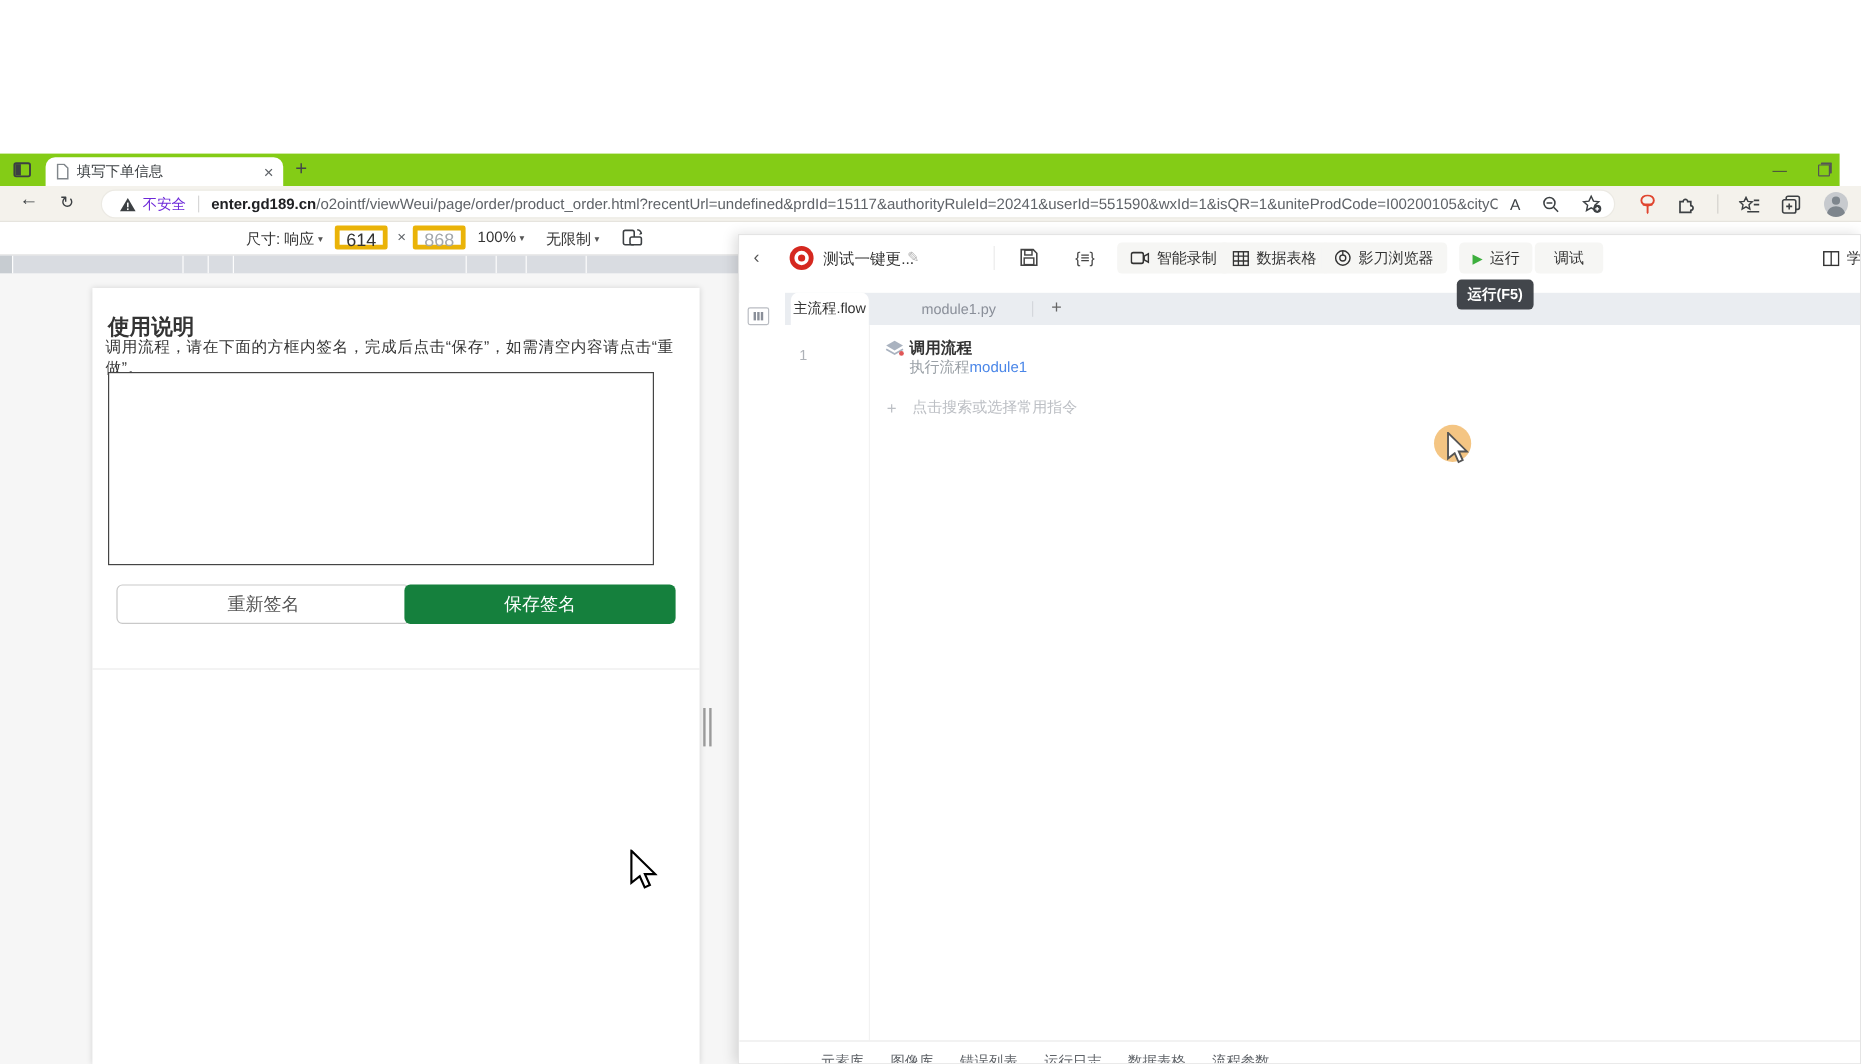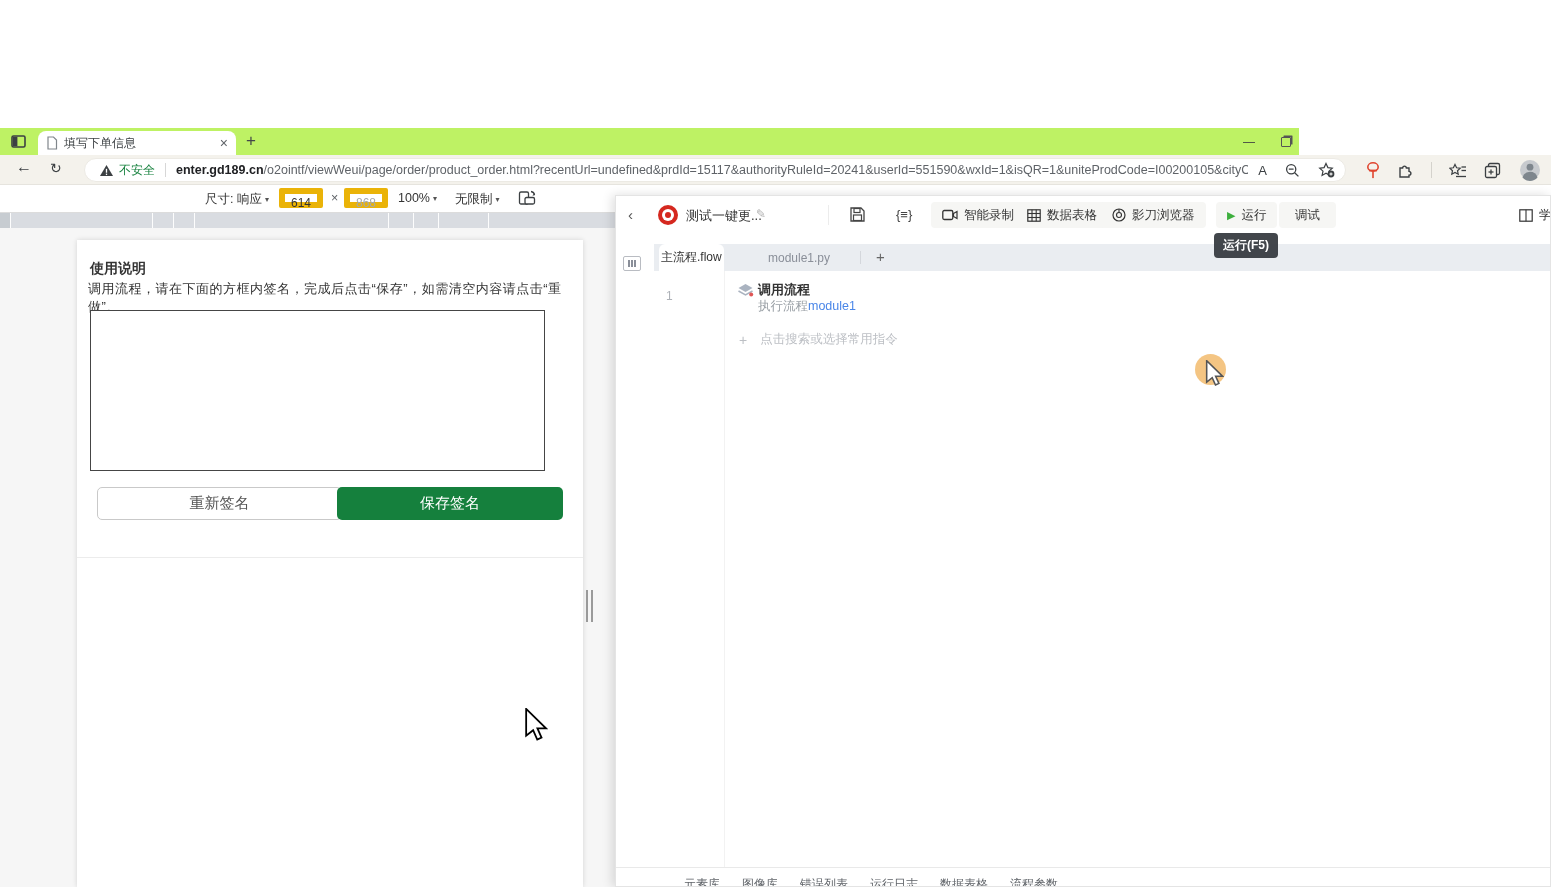--- a/index.html
+++ b/index.html
@@ -1,54 +1,54 @@
 <!DOCTYPE html>
 <html><head>
 <meta charset="utf-8">
 <style>
   * { margin:0; padding:0; box-sizing:border-box; }
   html,body { width:1551px; height:887px; background:#ffffff; font-family:"Liberation Sans","DejaVu Sans",sans-serif; overflow:hidden; }
   #root { position:relative; width:1551px; height:887px; background:#fff; overflow:hidden; }
 
   
-  .tabstrip { position:absolute; left:0; top:128px; width:1299px; height:27px; background:#bef264; }
+  .tabstrip { position:absolute; left:0; top:128px; width:1533px; height:27px; background:#84cc16; }
   .tab-search-btn { position:absolute; left:10px; top:5px; width:20px; height:18px; cursor:pointer; }
   .tab { position:absolute; left:38px; top:3px; width:198px; height:24px; background:#fff; border-radius:8px 8px 0 0; display:flex; align-items:center; padding:0 8px; gap:6px; }
   .tab-title { font-size:12px; color:#3c4043; flex:1; white-space:nowrap; overflow:hidden; }
   .tab-close { font-size:14px; color:#5f6368; cursor:pointer; line-height:1; }
   .newtab-btn { position:absolute; left:246px; top:3px; font-size:17px; color:#44474a; cursor:pointer; }
   .win-controls { position:absolute; right:8px; top:0; height:27px; display:flex; align-items:center; gap:26px; }
   .win-min { font-size:12px; color:#444; }
   .win-restore { width:10px; height:10px; border:1px solid #555; border-radius:1px; background:transparent; box-shadow:2px -2px 0 -0.5px #555; }
 
   .btoolbar { position:absolute; left:0; top:155px; width:1551px; height:30px; background:#f4f2ec; border-bottom:1px solid #e6e4de; }
   .nav-ico { position:absolute; top:3px; font-size:16px; color:#3c4043; cursor:pointer; }
   .url-capsule { position:absolute; left:84px; top:3px; width:1262px; height:24px; background:#fff; border:1px solid #eceae4; border-radius:12px; display:flex; align-items:center; padding:0 10px 0 14px; overflow:hidden; }
   .sec-warn { display:flex; align-items:center; gap:5px; flex:0 0 auto; }
-  .sec-label { font-size:12px; color:#15803d; }
+  .sec-label { font-size:12px; color:#6d28d9; }
   .cap-div { width:1px; height:14px; background:#d7d7d7; margin:0 10px; flex:0 0 auto; }
   .url-text { font-size:12.5px; white-space:nowrap; overflow:hidden; flex:1; }
   .url-host { color:#202124; font-weight:bold; }
   .url-path { color:#5f6368; }
   .cap-icons { display:flex; align-items:center; gap:18px; flex:0 0 auto; margin-left:10px; }
   .ext-icons { position:absolute; right:10px; top:0; height:30px; display:flex; align-items:center; gap:17px; }
   .tb-sep { width:1px; height:16px; background:#d4d2cc; }
 
   .devbar { position:absolute; left:0; top:185px; width:1551px; height:28px; background:#fff; border-bottom:1px solid #dcdcdc; font-size:12.5px; color:#333; }
   .dev-item { position:absolute; top:6px; white-space:nowrap; }
-  .dev-input { position:absolute; top:3px; width:44px; height:20px; border:6px solid #eab308; border-radius:2px; text-align:center; font-size:12px; line-height:18px; background:#fff; }
+  .dev-input { position:absolute; top:3px; width:44px; height:20px; border:4px solid #eab308; border-radius:2px; text-align:center; font-size:15px; line-height:18px; background:#fff; }
   .caret { font-size:8px; color:#555; vertical-align:1px; margin-left:3px; }
 
   .rulerbar { position:absolute; left:0; top:213px; width:617px; height:15px; background:#d9dce1; overflow:hidden; }
   .ruler-seg { position:absolute; top:0; height:15px; border-left:1px solid #fdfdfd; }
   .ruler-dark { position:absolute; left:0; top:0; width:10px; height:15px; background:#c7ccd1; }
 
   .viewport { position:absolute; left:0; top:228px; width:1551px; height:659px; background:#f6f6f6; }
   .page-card { position:absolute; left:77px; top:12px; width:506px; height:647px; background:#fff; box-shadow:0 0 5px rgba(0,0,0,0.14); }
-  .pg-heading { position:absolute; left:13px; top:20px; font-size:14px; color:#333; font-weight:600; }
+  .pg-heading { position:absolute; left:13px; top:20px; font-size:18px; color:#333; font-weight:600; }
   .pg-instr { position:absolute; left:11px; top:40px; width:490px; font-size:13px; color:#333; letter-spacing:0.5px; }
   .sig-box { position:absolute; left:13px; top:70px; width:455px; height:161px; border:1.5px solid #454545; background:#fff; }
   .btn-resign { position:absolute; left:20px; top:247px; width:245px; height:33px; background:#fff; border:1px solid #c9c9c9; border-radius:5px; font-size:15px; color:#555; display:flex; align-items:center; justify-content:center; cursor:pointer; }
   .btn-save { position:absolute; left:260px; top:247px; width:226px; height:33px; border:none; border-radius:5px; font-size:15px; color:#fff; display:flex; align-items:center; justify-content:center; cursor:pointer; }
   .pg-divider { position:absolute; left:0; top:317px; width:506px; height:1px; background:#ececec; }
   .drag-handle { position:absolute; left:586px; top:362px; width:7px; height:32px; border-left:2px solid #9a9a9a; border-right:2px solid #9a9a9a; cursor:ew-resize; }
 
   
   .rpa { position:absolute; left:615px; top:195px; width:936px; height:692px; background:#fff; box-shadow:-3px 0 10px rgba(0,0,0,0.13); border:1px solid #e4e4e4; overflow:hidden; }
   .rpa-toolbar { position:absolute; left:0; top:0; width:936px; height:38px; background:#fff; }

